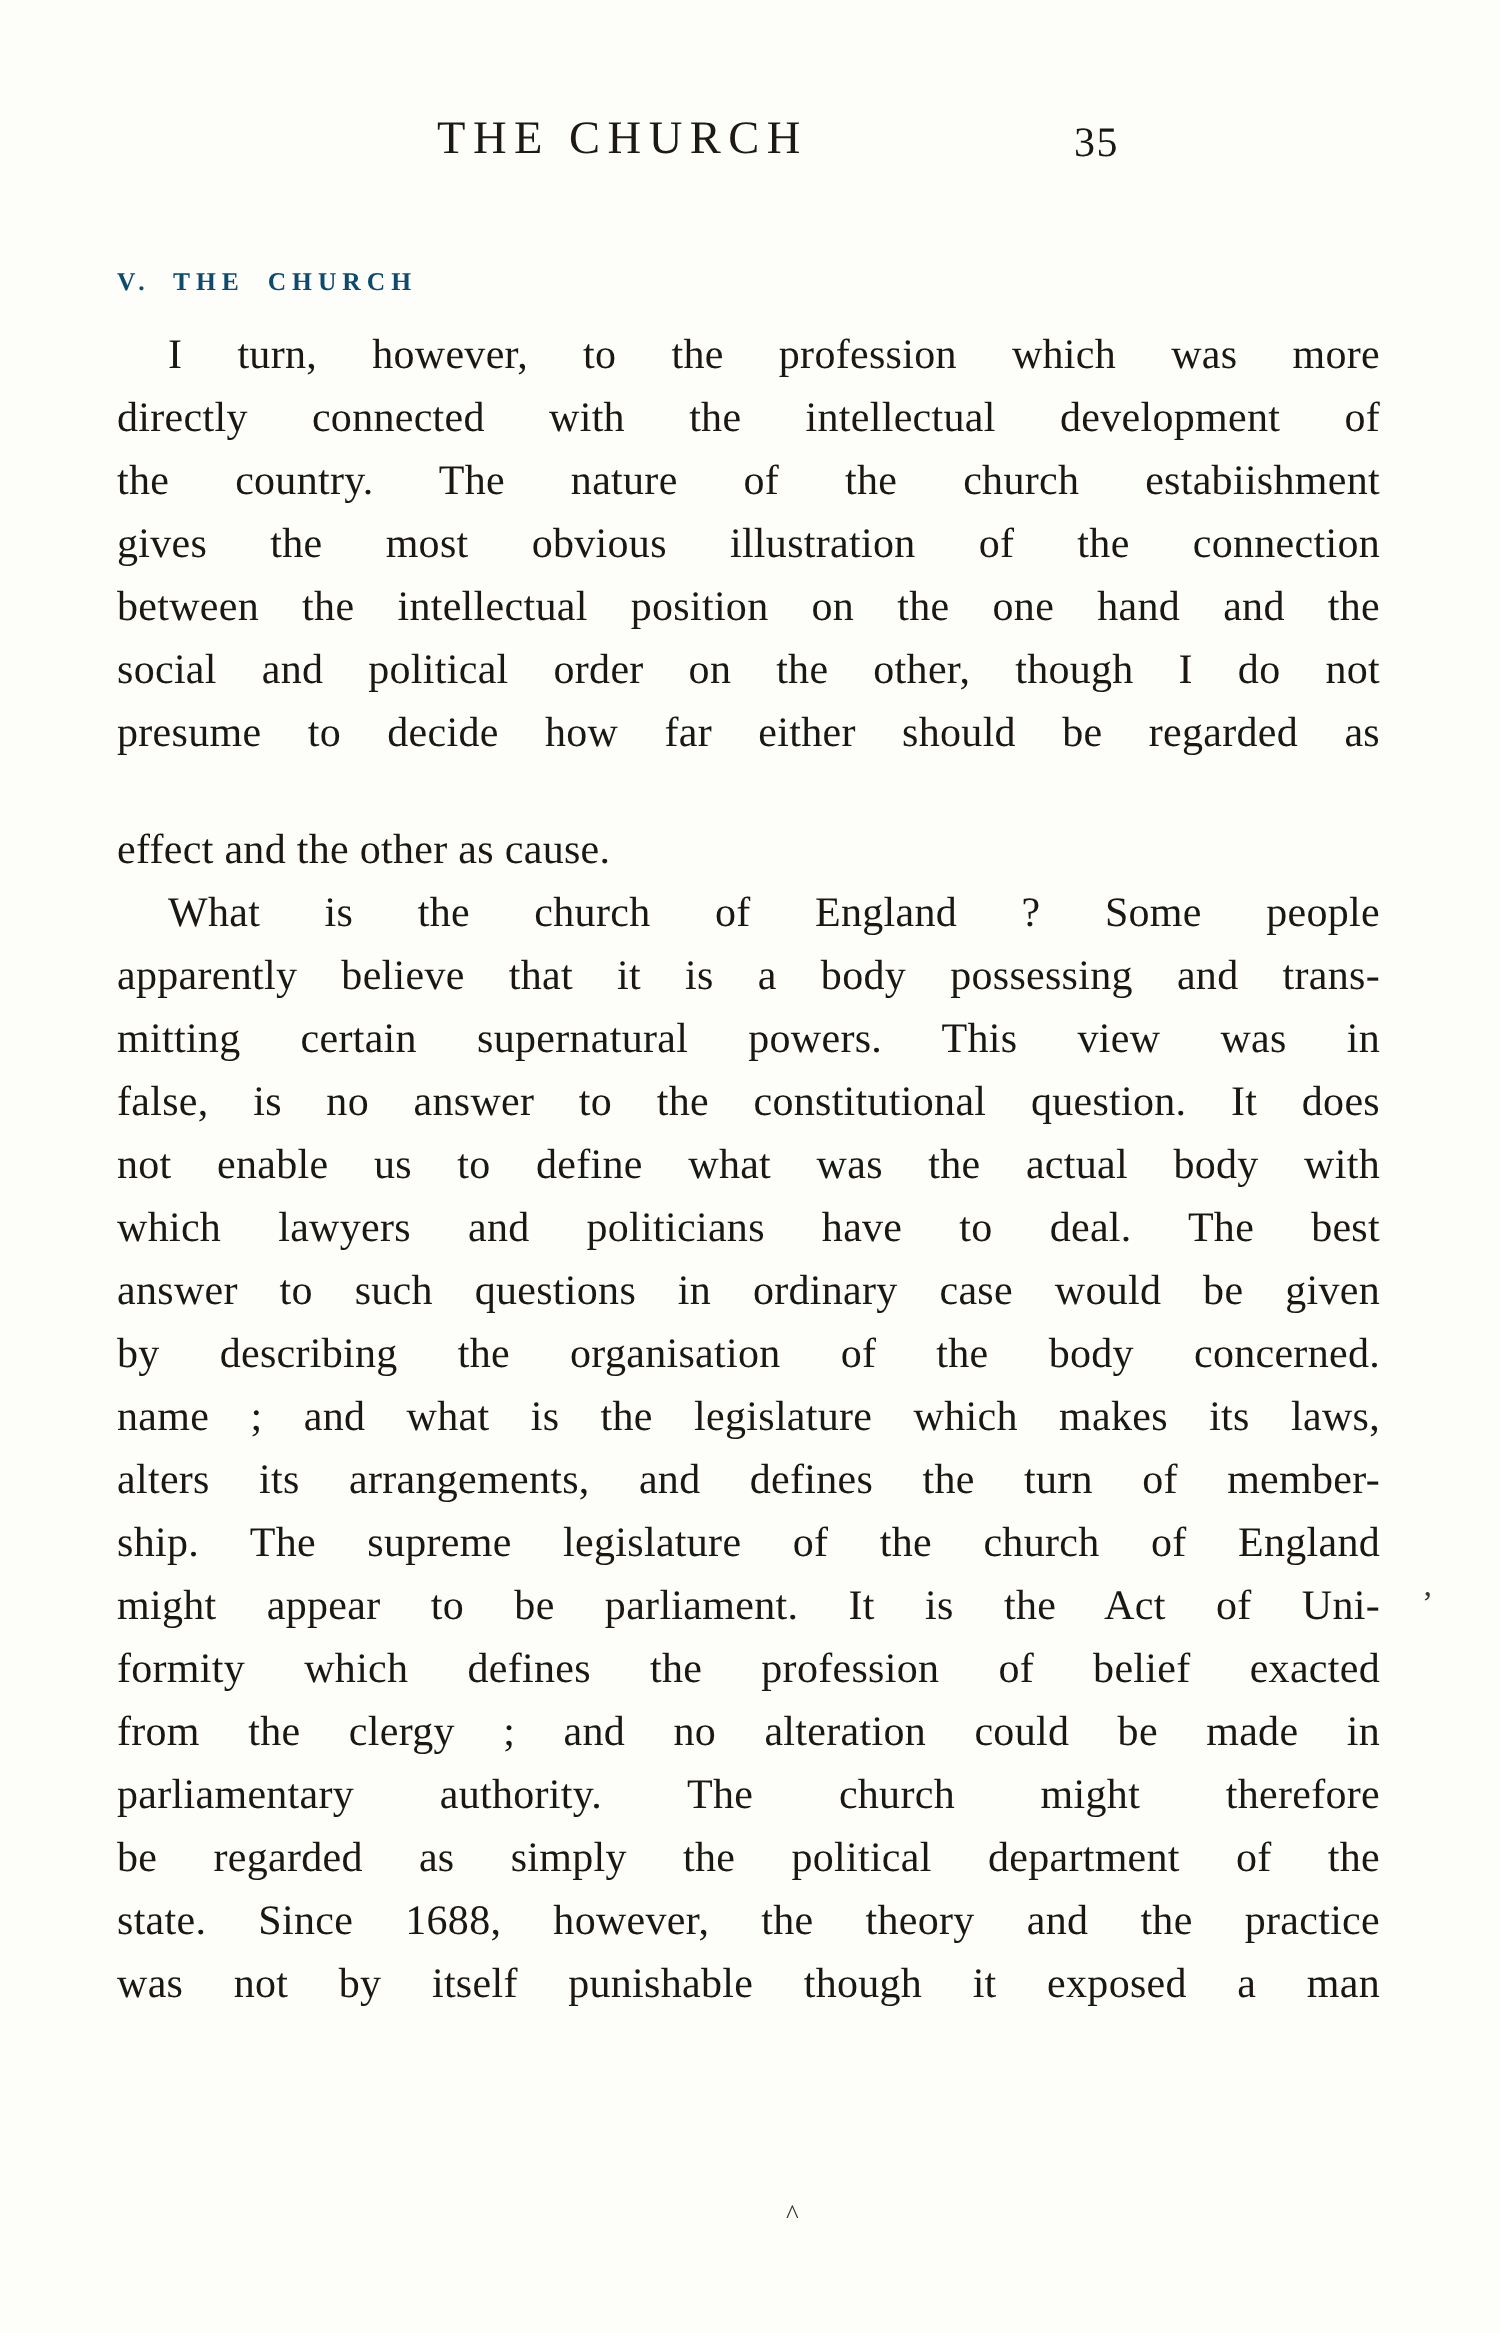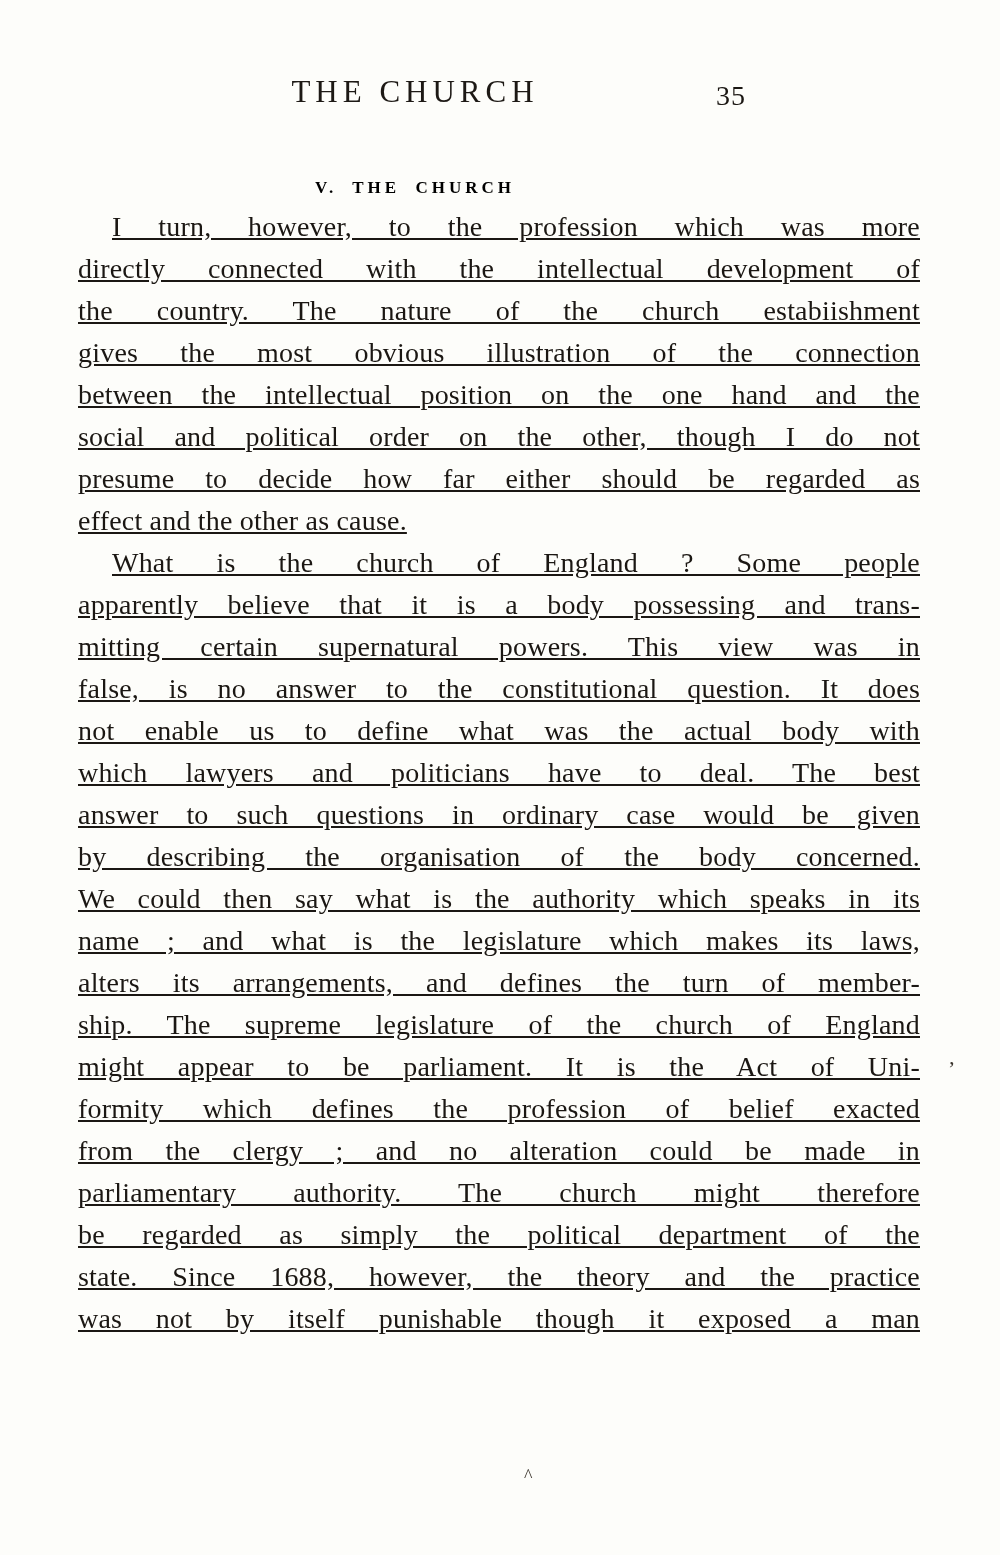--- a/index.html
+++ b/index.html
@@ -31,42 +31,41 @@
     color: #1d1915;
   }
   .page-number {
     position: absolute;
     right: 6px;
     top: 6px;
     font-size: 28px;
     letter-spacing: 1px;
   }
   .section-heading {
-    text-align: center;
+    text-align: left;
     font-size: 17px;
     font-weight: 700;
     letter-spacing: 4px;
     word-spacing: 7px;
-    margin-bottom: 8px;
-    color: #000000;
+    margin-bottom: 18px;
+    color: #0c4a6e;
   }
   .text-block {
     width: 842px;
-    text-decoration: underline;
   }
   .paragraph { margin: 0; }
   .line {
     font-size: 28px;
     line-height: 42px;
     text-align: justify;
     text-align-last: justify;
     letter-spacing: 0.2px;
   }
   .first-line { text-indent: 34px; }
-  .last-line { text-align-last: left; }
+  .last-line { text-align-last: left; margin-top: 36px; }
   .artifact {
     position: absolute;
     color: #3a342c;
   }
   .artifact-caret {
     left: 524px;
     top: 1466px;
     font-size: 18px;
   }
   .artifact-quote {
@@ -100,21 +99,20 @@
       </div>
       <div class="paragraph">
         <div class="line first-line">What is the church of England ? Some people</div>
         <div class="line">apparently believe that it is a body possessing and trans-</div>
         <div class="line">mitting certain supernatural powers. This view was in</div>
         <div class="line">false, is no answer to the constitutional question. It does</div>
         <div class="line">not enable us to define what was the actual body with</div>
         <div class="line">which lawyers and politicians have to deal. The best</div>
         <div class="line">answer to such questions in ordinary case would be given</div>
         <div class="line">by describing the organisation of the body concerned.</div>
-        <div class="line">We could then say what is the authority which speaks in its</div>
         <div class="line">name ; and what is the legislature which makes its laws,</div>
         <div class="line">alters its arrangements, and defines the turn of member-</div>
         <div class="line">ship. The supreme legislature of the church of England</div>
         <div class="line">might appear to be parliament. It is the Act of Uni-</div>
         <div class="line">formity which defines the profession of belief exacted</div>
         <div class="line">from the clergy ; and no alteration could be made in</div>
         <div class="line">parliamentary authority. The church might therefore</div>
         <div class="line">be regarded as simply the political department of the</div>
         <div class="line">state. Since 1688, however, the theory and the practice</div>
         <div class="line">was not by itself punishable though it exposed a man</div>

